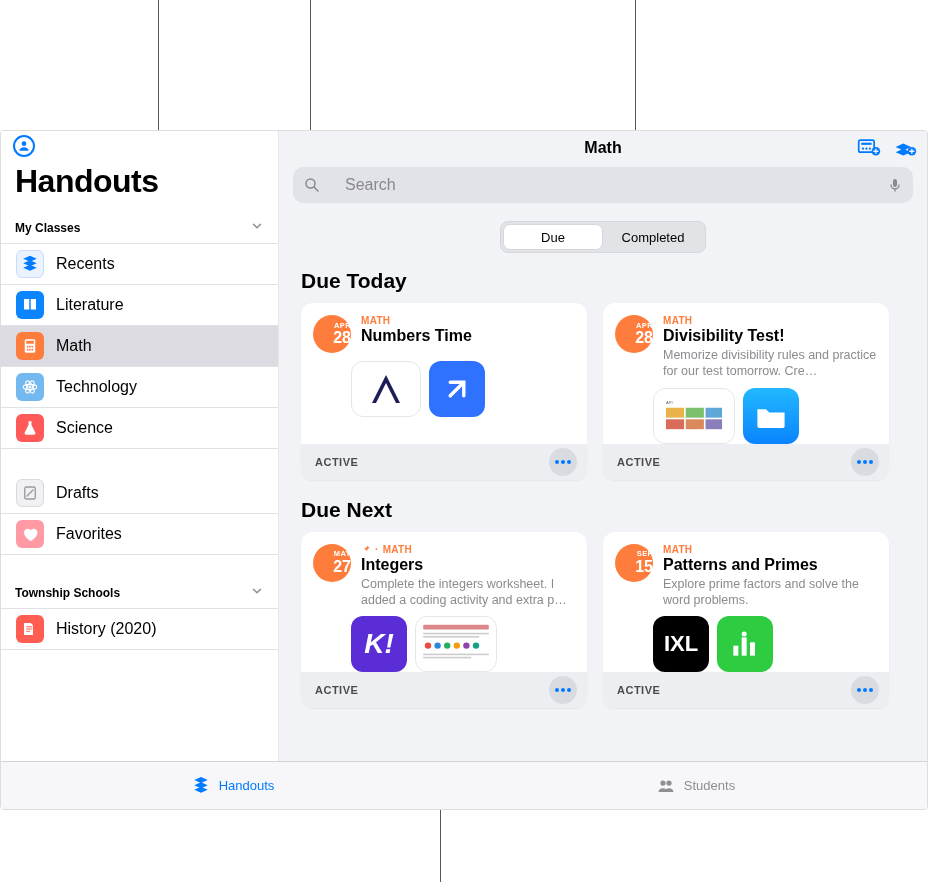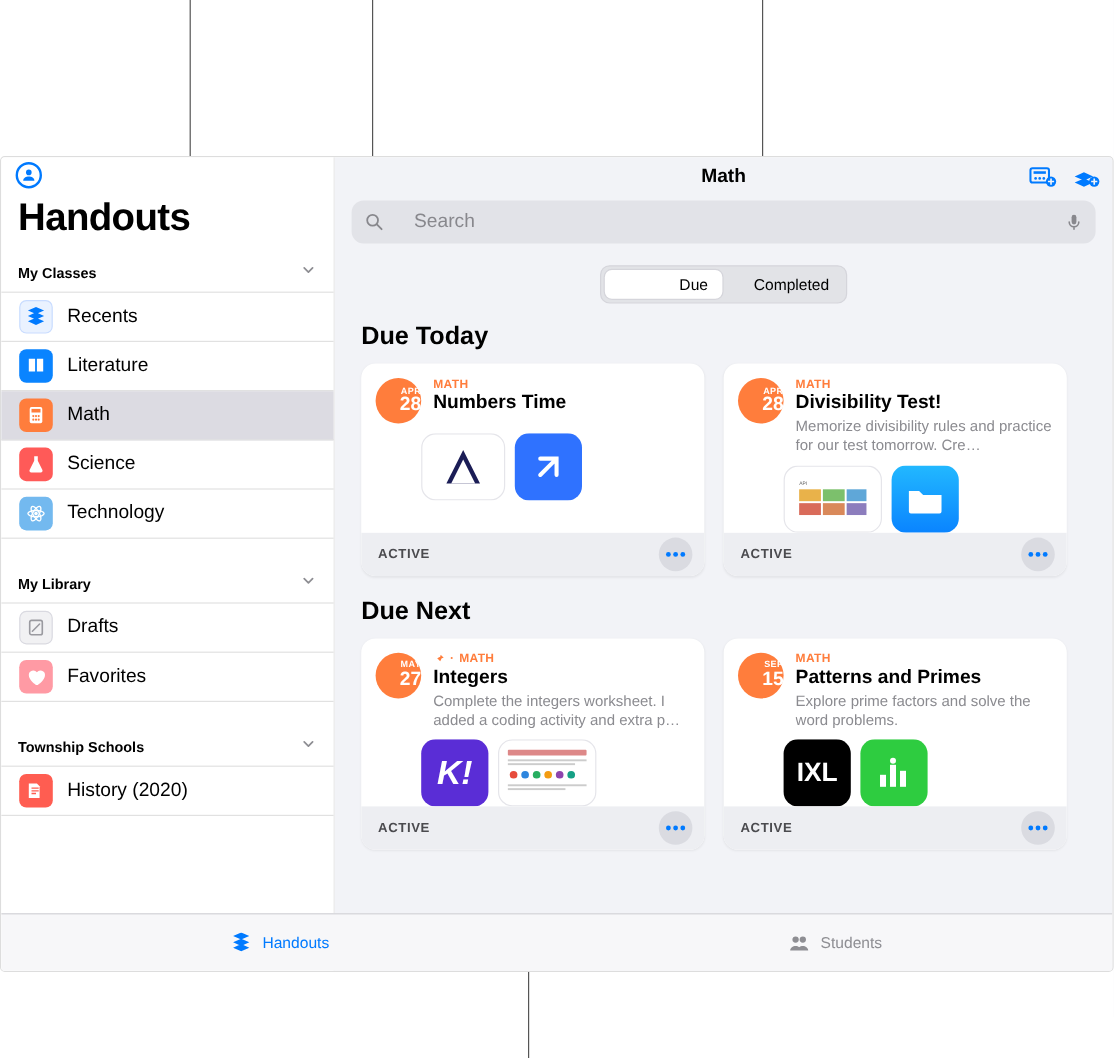--- a/index.html
+++ b/index.html
@@ -45,21 +45,21 @@
   .top-icon svg { width:24px; height:22px; }
 
   .searchbar { margin:4px 14px 0 14px; height:36px; background:#e2e3e8; border-radius:10px; display:flex; align-items:center; padding:0 10px; gap:24px; }
   .searchbar .mag { color:#88888d; display:flex; }
   .searchbar input { flex:1; border:none; background:transparent; font-size:16px; color:#333; outline:none; }
   .searchbar input::placeholder { color:#88888d; }
   .searchbar .mic { color:#88888d; display:flex; }
 
   .seg-wrap { display:flex; justify-content:center; padding:18px 0 4px 0; }
   .seg { display:flex; background:#e2e3e7; border-radius:8px; padding:2px; border:1px solid #d5d5db; }
-  .seg-btn { height:26px; min-width:100px; padding:0 12px; display:flex; align-items:center; justify-content:flex-end; font-size:13px; border-radius:7px; cursor:pointer; color:#000; }
+  .seg-btn { height:26px; min-width:100px; padding:0 12px; display:flex; align-items:center; justify-content:center; font-size:13px; border-radius:7px; cursor:pointer; color:#000; }
   .seg-btn.active { background:#fff; border:1px solid #d5d5db; font-weight:500; }
 
   .content { flex:1; overflow:auto; padding:8px 16px 0 22px; }
   .sec-title { font-size:21px; font-weight:700; margin:4px 0 10px 0; }
 
   .cards { display:flex; gap:16px; margin-bottom:18px; }
   .card { width:286px; background:#fff; border-radius:12px; box-shadow:0 1px 2px rgba(0,0,0,0.06); overflow:hidden; display:flex; flex-direction:column; }
   .card-top { display:flex; padding:12px 12px 8px 12px; gap:10px; }
   .datecircle { width:38px; height:38px; border-radius:50%; background:#ff7d3c; color:#fff; display:flex; flex-direction:column; align-items:flex-end; justify-content:center; flex-shrink:0; line-height:1; }
   .datecircle .mon { font-size:7.5px; font-weight:700; letter-spacing:0.4px; }
@@ -145,47 +145,41 @@
             <circle cx="12" cy="13" r="1.2" fill="#ff7d3c"></circle>
             <circle cx="15" cy="13" r="1.2" fill="#ff7d3c"></circle>
             <circle cx="9" cy="17" r="1.2" fill="#ff7d3c"></circle>
             <circle cx="12" cy="17" r="1.2" fill="#ff7d3c"></circle>
             <circle cx="15" cy="17" r="1.2" fill="#ff7d3c"></circle>
           </svg>
       </div>
       <span>Math</span>
     </div>
     <div class="sb-item">
-      <div class="sb-icon red-fill">
-        <svg viewBox="0 0 24 24">
-            <path d="M10 3h4v5l5 10a2 2 0 01-2 3H7a2 2 0 01-2-3l5-10V3z" fill="#fff"></path>
-          </svg>
-      </div>
-      <span>Science</span>
-    </div>
-    <div class="sb-item">
       <div class="sb-icon lblue-fill">
         <svg viewBox="0 0 24 24">
             <circle cx="12" cy="12" r="2" fill="#fff"></circle>
             <ellipse cx="12" cy="12" rx="9" ry="3.5" stroke="#fff" stroke-width="1.5" fill="none"></ellipse>
             <ellipse cx="12" cy="12" rx="9" ry="3.5" stroke="#fff" stroke-width="1.5" fill="none" transform="rotate(60 12 12)"></ellipse>
             <ellipse cx="12" cy="12" rx="9" ry="3.5" stroke="#fff" stroke-width="1.5" fill="none" transform="rotate(-60 12 12)"></ellipse>
           </svg>
       </div>
       <span>Technology</span>
     </div>
+    <div class="sb-item">
+      <div class="sb-icon red-fill">
+        <svg viewBox="0 0 24 24">
+            <path d="M10 3h4v5l5 10a2 2 0 01-2 3H7a2 2 0 01-2-3l5-10V3z" fill="#fff"></path>
+          </svg>
+      </div>
+      <span>Science</span>
+    </div>
 
     <div class="sb-spacer"></div>
 
-    <div class="sb-section-hdr">
-      <span class="lbl">My Library</span>
-      <span class="chev"><svg width="14" height="14" viewBox="0 0 24 24">
-            <path d="M6 9l6 6 6-6" stroke="#8e8e93" stroke-width="2.5" fill="none" stroke-linecap="round" stroke-linejoin="round"></path>
-          </svg></span>
-    </div>
     <div class="sb-item">
       <div class="sb-icon gray-outline">
         <svg viewBox="0 0 24 24">
             <rect x="5" y="4" width="14" height="16" rx="2" fill="none" stroke="#9a9aa0" stroke-width="1.8"></rect>
             <path d="M8 16l8-8" stroke="#9a9aa0" stroke-width="1.8" stroke-linecap="round"></path>
           </svg>
       </div>
       <span>Drafts</span>
     </div>
     <div class="sb-item">

